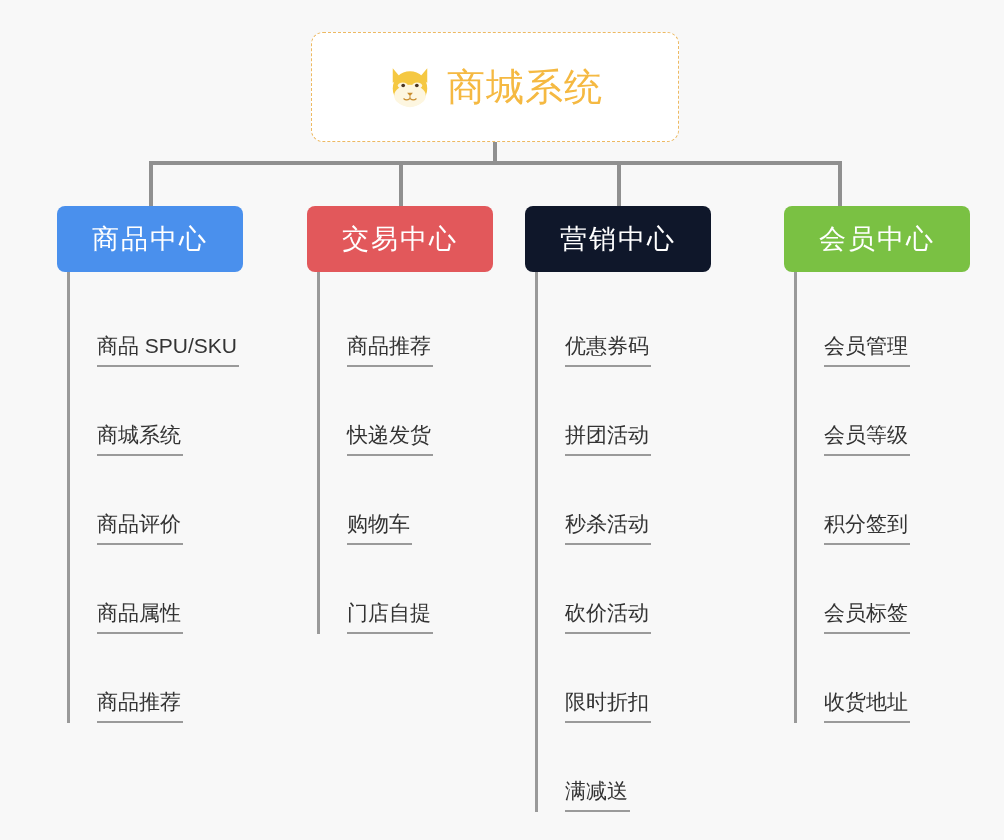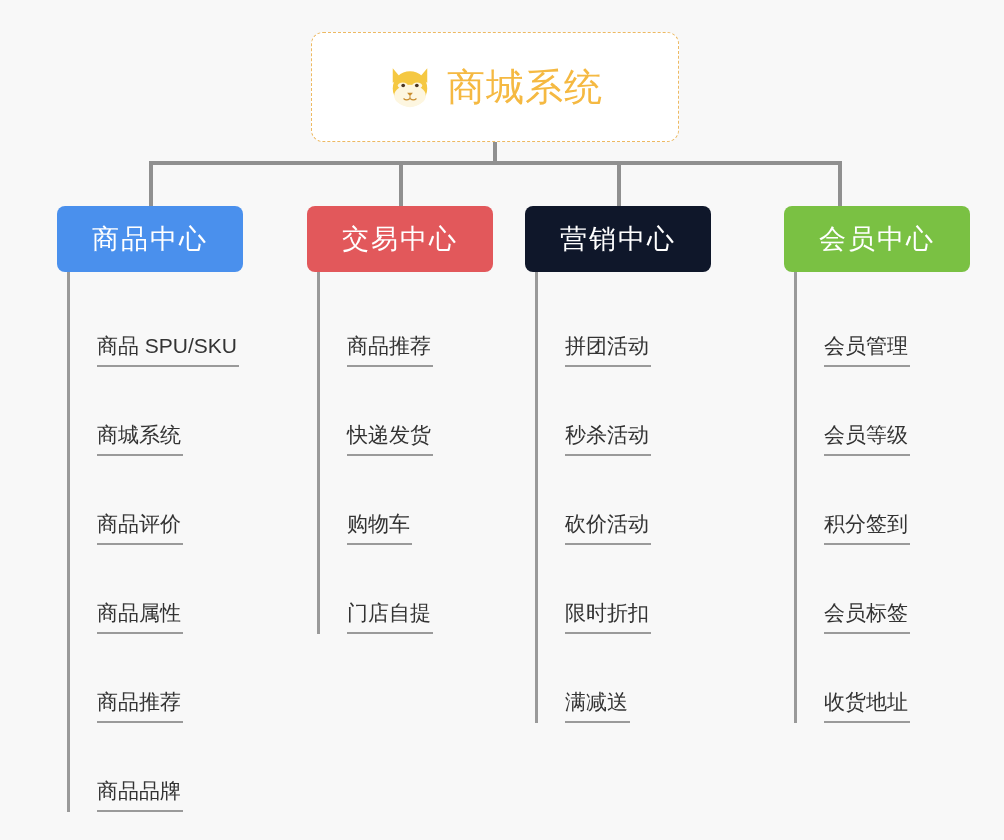--- a/index.html
+++ b/index.html
@@ -170,23 +170,20 @@
         </div>
       <div class="leaf">
           <span class="leaf-label">商品评价</span>
         </div>
       <div class="leaf">
           <span class="leaf-label">商品属性</span>
         </div>
       <div class="leaf">
           <span class="leaf-label">商品推荐</span>
         </div>
-      <div class="leaf">
-          <span class="leaf-label">商品品牌</span>
-        </div>
     </div>
   </div>
 
   <div class="category" style="left:307px">
     <div class="cat-head" style="background:#e2585b">
       <span>交易中心</span>
     </div>
     <div class="leaf-list">
       <div class="leaf-spine"></div>
       <div class="leaf">
@@ -204,20 +201,23 @@
     </div>
   </div>
 
   <div class="category" style="left:525px">
     <div class="cat-head" style="background:#0f172a">
       <span>营销中心</span>
     </div>
     <div class="leaf-list">
       <div class="leaf-spine"></div>
       <div class="leaf">
+          <span class="leaf-label">优惠券码</span>
+        </div>
+      <div class="leaf">
           <span class="leaf-label">拼团活动</span>
         </div>
       <div class="leaf">
           <span class="leaf-label">秒杀活动</span>
         </div>
       <div class="leaf">
           <span class="leaf-label">砍价活动</span>
         </div>
       <div class="leaf">
           <span class="leaf-label">限时折扣</span>

